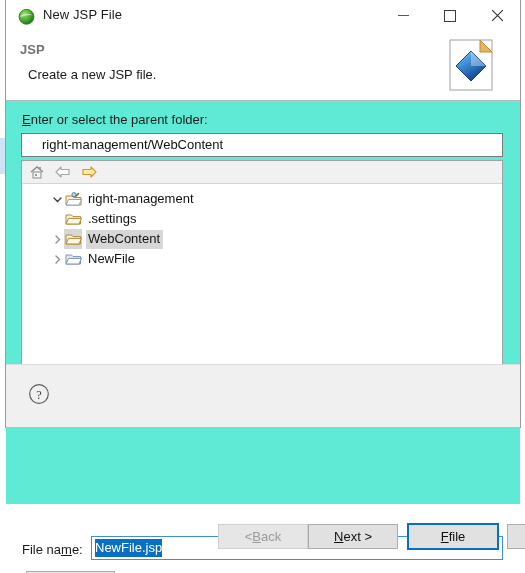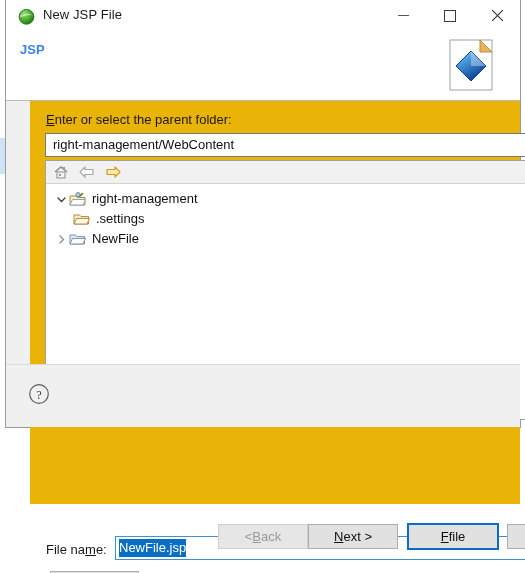--- a/index.html
+++ b/index.html
@@ -91,60 +91,59 @@
     position: relative;
     height: 68px;
     background: #ffffff;
     border-bottom: 1px solid #b8b8b8;
   }
   .header-title {
     position: absolute;
     left: 14px; top: 10px;
     font-size: 13px;
     font-weight: bold;
-    color: #3b82f6;
+    color: #737373;
   }
   .header-sub {
     position: absolute;
     left: 22px; top: 35px;
     font-size: 13px;
     color: #1a1a1a;
   }
   .header-icon {
     position: absolute;
     right: 22px; top: 6px;
     width: 52px; height: 56px;
   }
 
   
   .body {
     position: relative;
     height: 403px;
-    background: #eab308;
-    margin-left: 24px;
+    background: #5eead4;
   }
   .lbl-parent {
     position: absolute;
     left: 16px; top: 11px;
     font-size: 13px;
     color: #1a1a1a;
   }
   .mn { text-decoration: underline; }
 
   .path-input {
     position: absolute;
     left: 15px; top: 32px;
     width: 482px; height: 24px;
     background: #ffffff;
     border: 1px solid #7a7a7a;
     box-sizing: border-box;
     font-family: "Liberation Sans", sans-serif;
     font-size: 13px;
     color: #111;
-    padding: 0 7px;
+    padding: 0 20px;
     line-height: 22px;
   }
 
   .tree-panel {
     position: absolute;
     left: 15px; top: 59px;
     width: 482px; height: 260px;
     border: 1px solid #a0a0a0;
     background: #ffffff;
     box-sizing: border-box;
@@ -180,22 +179,22 @@
   .tree-row .ficon {
     width: 18px; height: 20px;
     display: flex; align-items: center; justify-content: center;
     flex: 0 0 18px;
     margin-right: 4px;
   }
   .tree-row .tlabel {
     padding: 1px 3px 2px 2px;
     line-height: 16px;
   }
-  .indent-0 { padding-left: 8px; }
-  .indent-1 { padding-left: 12px; text-align: right; }
+  .indent-0 { padding-left: 28px; }
+  .indent-1 { padding-left: 28px; text-align: right; }
   .row-selected .tlabel {
     background: #d7d7d7;
   }
   .row-selected .ficon {
     background: #d7d7d7;
   }
 
   
   .lbl-filename {
     position: absolute;
@@ -311,20 +310,21 @@
     <div class="win-btn win-max">
       <span class="glyph-max"></span>
     </div>
     <div class="win-btn win-close">
       <span class="glyph-close"></span>
     </div>
   </div>
 
   <div class="header">
     <div class="header-title">JSP</div>
+    <div class="header-sub">Create a new JSP file.</div>
     <span class="header-icon">
       <svg width="52" height="56" viewBox="0 0 52 56">
         <defs>
           <linearGradient id="dia" x1="0%" y1="0%" x2="60%" y2="100%">
             <stop offset="0%" stop-color="#cfe6fb"></stop>
             <stop offset="35%" stop-color="#4a9de0"></stop>
             <stop offset="100%" stop-color="#0b3f8f"></stop>
           </linearGradient>
         </defs>
         <rect x="4" y="2" width="42" height="50" fill="#ffffff" stroke="#9aa2ab" stroke-width="1"></rect>
@@ -389,20 +389,34 @@
             <svg width="17" height="14" viewBox="0 0 17 14">
               <path d="M1 3 L6.5 3 L8 4.6 L15.5 4.6 L15.5 12 L1 12 Z" fill="#fdf0cf" stroke="#b08a3a" stroke-width="1"></path>
               <path d="M1 12 L3.5 6.4 L16.5 6.4 L14 12 Z" fill="#fff8e4" stroke="#b08a3a" stroke-width="1"></path>
             </svg>
           </span>
           <span class="tlabel">.settings</span>
         </div>
 
 
 
+        <div class="tree-row indent-1 row-selected">
+          <span class="chev">
+            <svg width="9" height="9" viewBox="0 0 9 9">
+                <path d="M3 1 L6.5 4.5 L3 8" fill="none" stroke="#8a8a8a" stroke-width="1.3" stroke-linecap="round"></path>
+              </svg>
+          </span>
+          <span class="ficon">
+            <svg width="17" height="14" viewBox="0 0 17 14">
+              <path d="M1 3 L6.5 3 L8 4.6 L15.5 4.6 L15.5 12 L1 12 Z" fill="#fdf0cf" stroke="#b08a3a" stroke-width="1"></path>
+              <path d="M1 12 L3.5 6.4 L16.5 6.4 L14 12 Z" fill="#fff8e4" stroke="#b08a3a" stroke-width="1"></path>
+            </svg>
+          </span>
+          <span class="tlabel">WebContent</span>
+        </div>
 
         <div class="tree-row indent-0">
           <span class="chev">
             <svg width="9" height="9" viewBox="0 0 9 9">
                 <path d="M3 1 L6.5 4.5 L3 8" fill="none" stroke="#8a8a8a" stroke-width="1.3" stroke-linecap="round"></path>
               </svg>
           </span>
           <span class="ficon">
             <svg width="17" height="14" viewBox="0 0 17 14">
               <path d="M1 3 L6.5 3 L8 4.6 L15.5 4.6 L15.5 12 L1 12 Z" fill="#e3ecf6" stroke="#7d93ad" stroke-width="1"></path>

